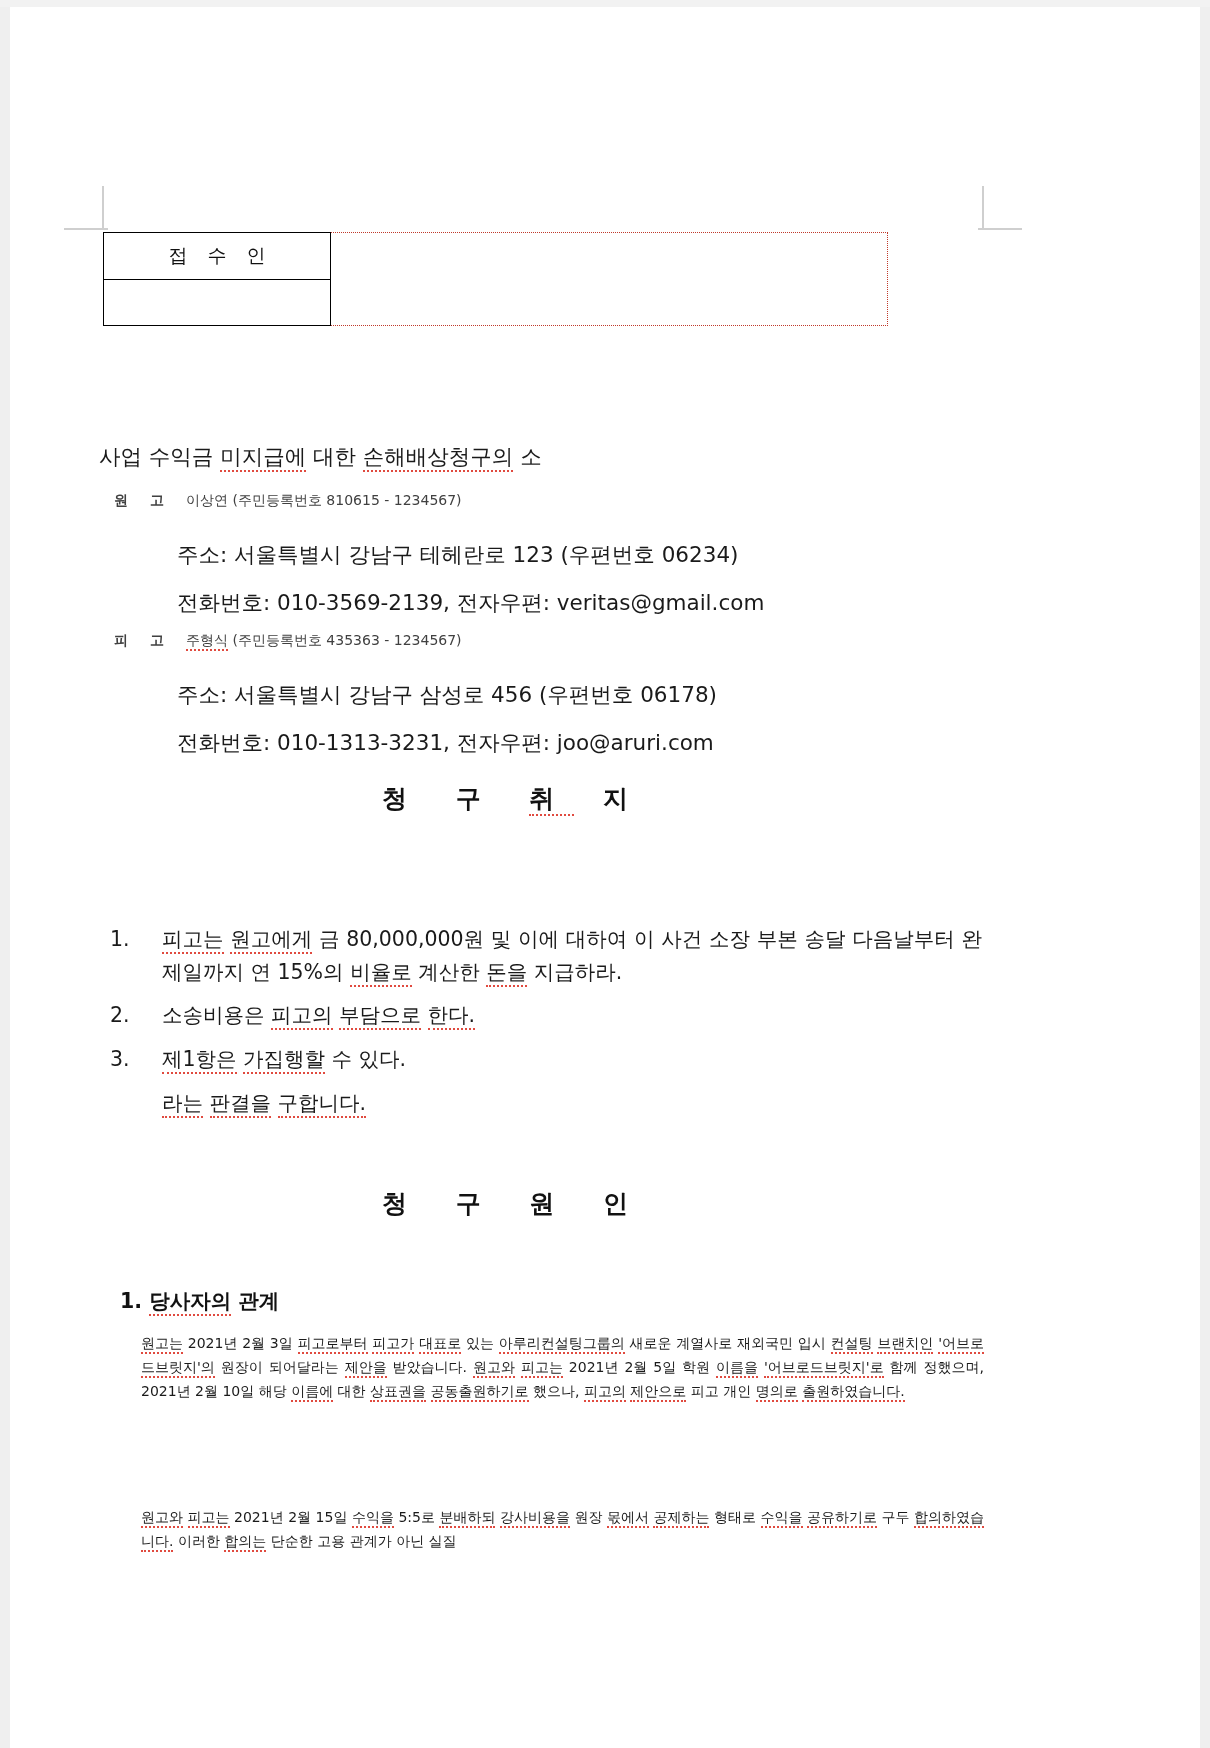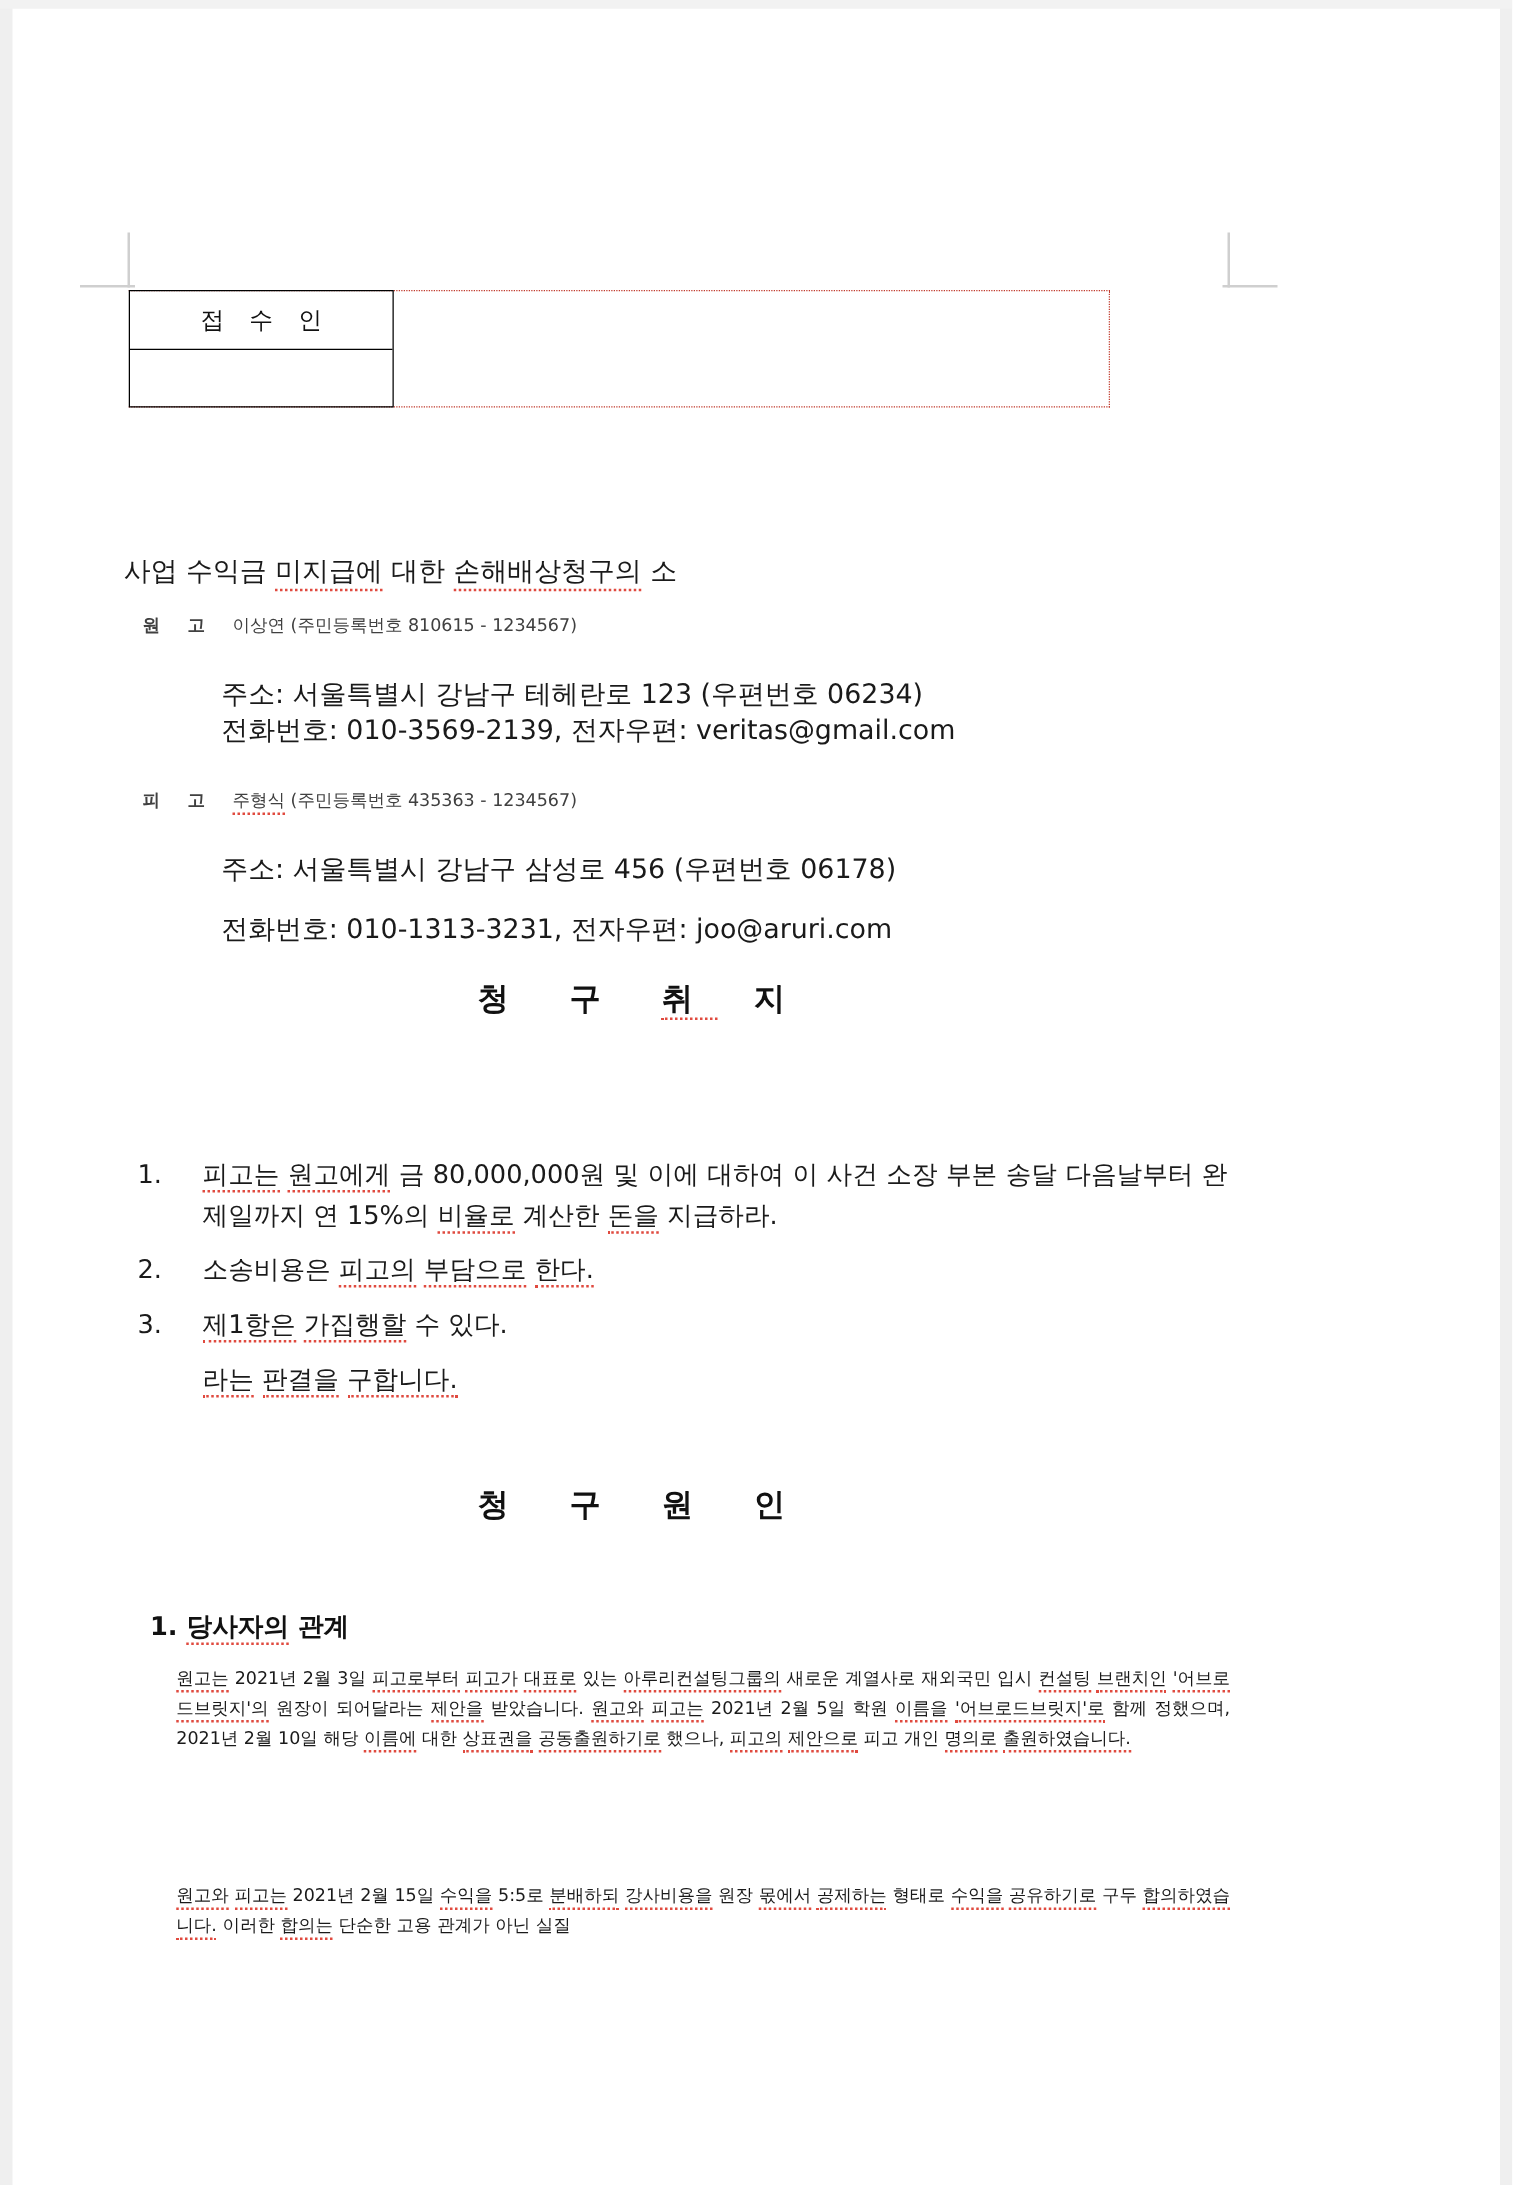--- a/index.html
+++ b/index.html
@@ -44,21 +44,21 @@
     height: 94px;
     border-top: 1px dotted #c0392b;
     border-right: 1px dotted #c0392b;
     border-bottom: 1px dotted #c0392b;
     box-sizing: border-box;
   }
   .receipt-box {
     position: absolute;
     top: 232px;
     left: 103px;
-    width: 212px;
+    width: 228px;
     height: 94px;
     border: 1.6px solid #000;
     box-sizing: border-box;
   }
   .receipt-box .cell-top {
     height: 47px;
     border-bottom: 1.6px solid #000;
     box-sizing: border-box;
     display: flex;
     align-items: center;
@@ -100,21 +100,21 @@
   .party-tag {
     display: inline-block;
     width: 72px;
     font-weight: 700;
     letter-spacing: 22px;
   }
   .party-sub { position: absolute; left: 177px; font-size: 21.5px; color:#1a1a1a; white-space: nowrap; }
 
   .p-plaintiff      { top: 492px; }
   .p-plaintiff-addr { top: 540px; }
-  .p-plaintiff-tel  { top: 569px; }
+  .p-plaintiff-tel  { top: 588px; }
   .p-defendant      { top: 632px; }
   .p-defendant-addr { top: 680px; }
   .p-defendant-tel  { top: 728px; }
 
   .section-heading {
     position: absolute;
     left: 0;
     width: 1010px;
     text-align: center;
     font-size: 25px;

